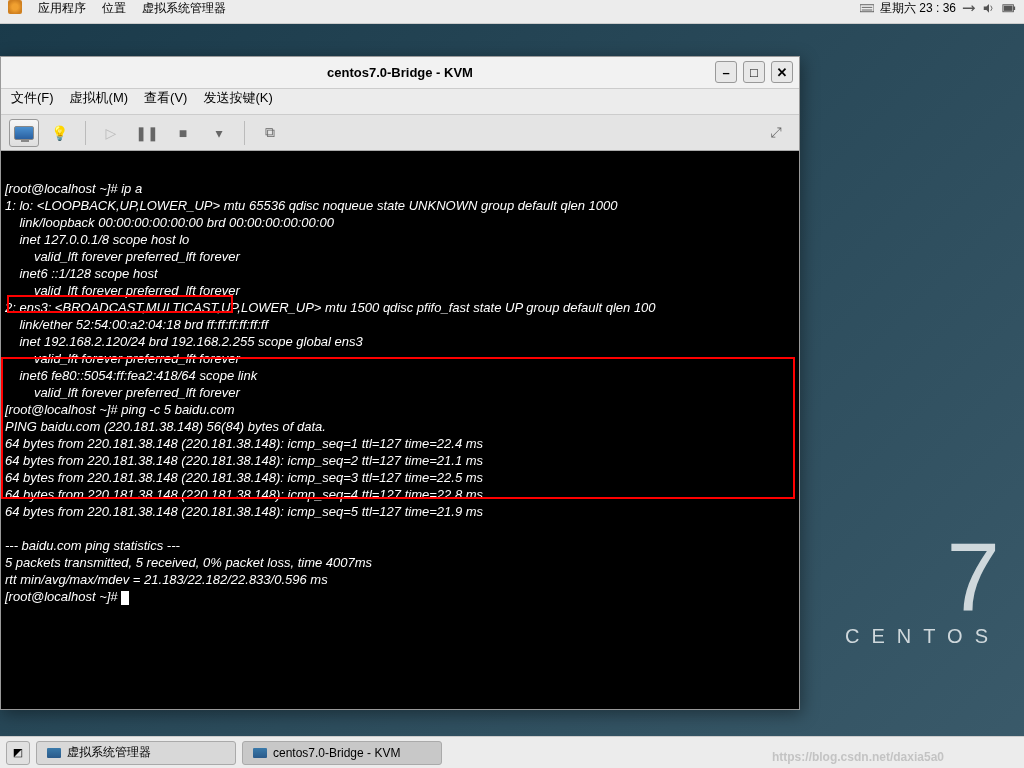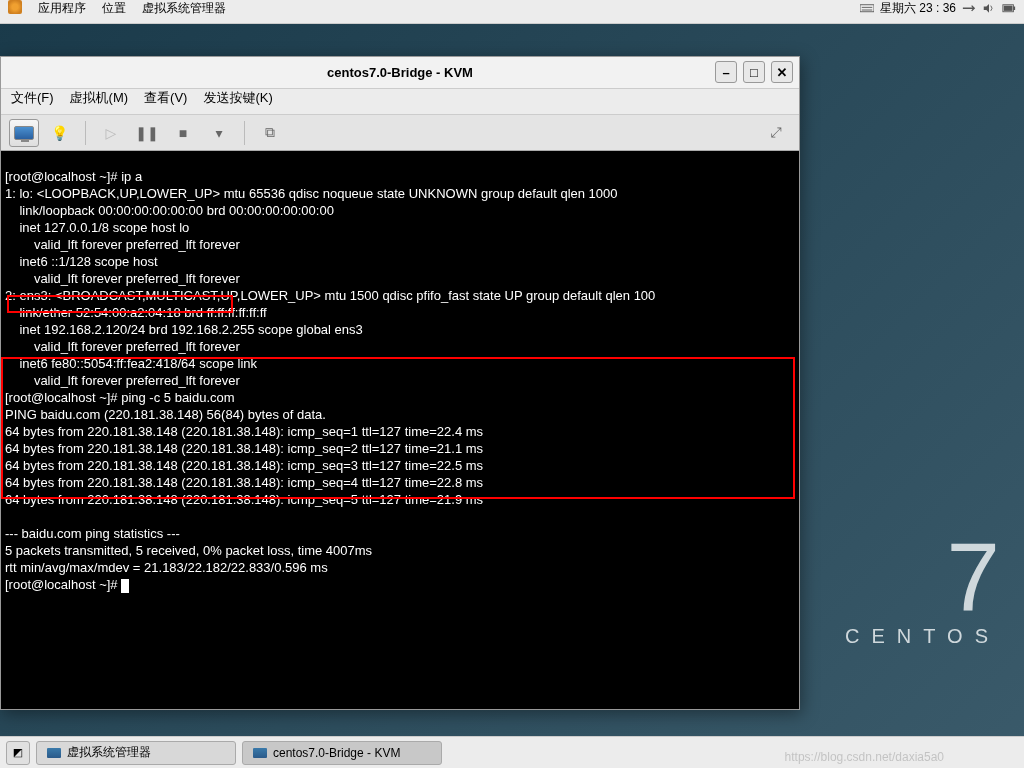--- a/index.html
+++ b/index.html
@@ -32,27 +32,27 @@
 .menubar { height: 26px; display: flex; align-items: flex-start; gap: 16px; padding: 0 10px; font-size: 13px; border-bottom: 1px solid #ccc; }
 .toolbar { height: 36px; display: flex; align-items: center; gap: 6px; padding: 0 8px; border-bottom: 1px solid #aaa; background: #e4e4e4; }
 .tool-btn { width: 30px; height: 28px; border: 1px solid transparent; border-radius: 3px; display: flex; align-items: center; justify-content: center; font-size: 14px; color: #666; }
 .tool-btn.bordered { border-color: #999; background: linear-gradient(#f6f6f6,#dedede); }
 .tool-btn.disabled { color: #bbb; }
 .tool-sep { width: 1px; height: 24px; background: #bbb; margin: 0 4px; }
 .monitor-icon { width: 20px; height: 14px; background: linear-gradient(#4a90d0,#2a60a0); border: 1px solid #888; border-radius: 2px; position: relative; }
 .monitor-icon::after { content:''; position:absolute; bottom:-3px; left:6px; width:8px; height:2px; background:#888; }
 
 
-.terminal { flex: 1; background: #000; color: #fff; font-family: "Courier New", monospace; font-size: 13px; line-height: 16px; padding: 2px 4px; white-space: pre; position: relative; overflow: hidden; }
+.terminal { flex: 1; background: #000; color: #fff; font-family: "Courier New", monospace; font-size: 13px; line-height: 16px; padding: 14px 4px; white-space: pre; position: relative; overflow: hidden; font-style: italic; }
 .red-box { border: 2px solid #f00; position: absolute; pointer-events: none; }
 .red-box.small { left: 6px; top: 144px; width: 226px; height: 18px; }
 .red-box.big { left: 0px; top: 206px; width: 794px; height: 142px; }
 .cursor { display: inline-block; width: 8px; height: 14px; background: #fff; vertical-align: text-bottom; }
 
-.watermark { position: absolute; right: 80px; bottom: 4px; color: rgba(120,120,120,.35); font-size: 12px; }
+.watermark { position: absolute; right: 80px; bottom: 4px; color: rgba(120,120,120,.35); font-size: 12px; font-weight: bold; }
 </style>
 </head>
 <body>
 
 <div class="top-panel">
   <div class="left">
     <span class="app-icon"></span>
     <span>应用程序</span>
     <span>位置</span>
     <span>虚拟系统管理器</span>

